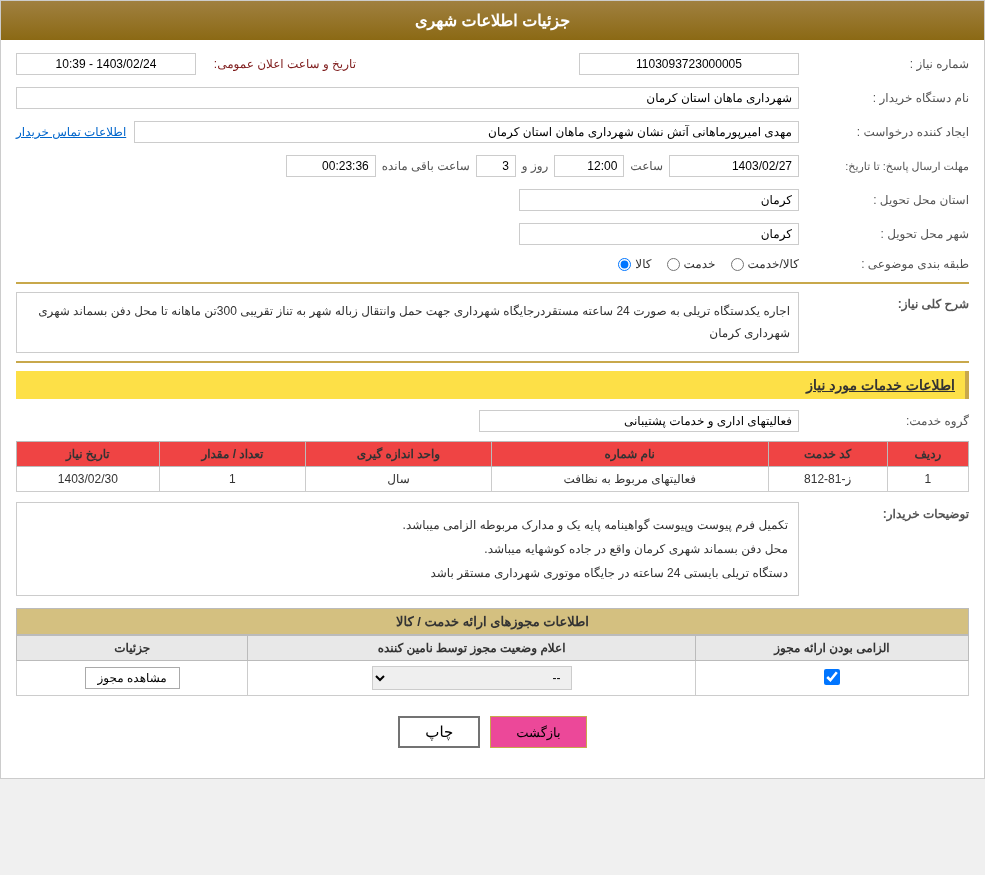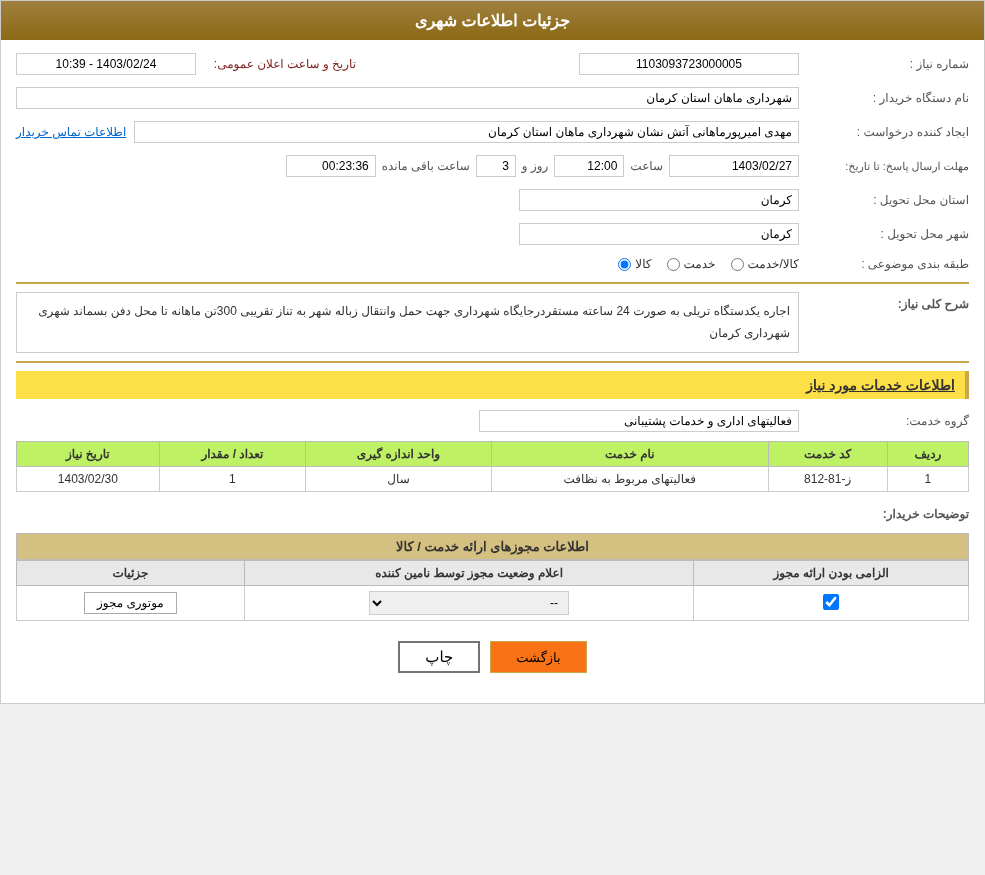--- a/index.html
+++ b/index.html
@@ -115,21 +115,21 @@
     }
     .row-content {
       flex: 1;
     }
     table {
       width: 100%;
       border-collapse: collapse;
       font-size: 12px;
     }
     table th {
-      background: #bef264;
+      background: #ef4444;
       border: 1px solid #bbb;
       padding: 5px 8px;
       text-align: center;
       font-weight: bold;
     }
     table td {
       border: 1px solid #ccc;
       padding: 5px 8px;
       text-align: center;
     }
@@ -170,21 +170,21 @@
     }
     .btn-print {
       background: #fff;
       border: 2px solid #737373;
       padding: 5px 25px;
       font-size: 15px;
       cursor: pointer;
       font-family: Tahoma, Arial, sans-serif;
     }
     .btn-back {
-      background: #f97316;
+      background: #ec4899;
       border: 1px solid #c8a84b;
       padding: 5px 25px;
       font-size: 13px;
       cursor: pointer;
       font-family: Tahoma, Arial, sans-serif;
     }
     .inline-group {
       display: flex;
       align-items: center;
       gap: 6px;
@@ -311,40 +311,47 @@
       <div class="value-cell">
         <input class="input-box" style="width: 320px;" type="text" value="فعالیتهای اداری و خدمات پشتیبانی" readonly="">
       </div>
     </div>
 
     <table>
       <thead>
         <tr>
           <th>ردیف</th>
           <th>کد خدمت</th>
-          <th>نام خدمت</th>
+          <th>نام شماره</th>
           <th>واحد اندازه گیری</th>
           <th>تعداد / مقدار</th>
           <th>تاریخ نیاز</th>
         </tr>
       </thead>
       <tbody>
         <tr>
           <td>1</td>
           <td>ز-81-812</td>
           <td>فعالیتهای مربوط به نظافت</td>
           <td>سال</td>
           <td>1</td>
           <td>1403/02/30</td>
         </tr>
       </tbody>
     </table>
 
     <div class="row-flex" style="margin-top:10px;">
       <div class="row-label" style="font-weight:bold;">توضیحات خریدار:</div>
+      <div class="row-content">
+        <div class="buyer-notes">
+          <div>تکمیل فرم پیوست وپیوست گواهینامه پایه یک و مدارک مربوطه الزامی میباشد.</div>
+          <div>محل دفن بسماند شهری کرمان واقع در جاده کوشهایه میباشد.</div>
+          <div>دستگاه تریلی بایستی 24 ساعته در جایگاه موتوری شهرداری مستقر باشد</div>
+        </div>
+      </div>
     </div>
 
     <div class="section-header-bar">اطلاعات مجوزهای ارائه خدمت / کالا</div>
 
     <table class="bottom-table" style="margin-top:0;">
       <thead>
         <tr>
           <th>الزامی بودن ارائه مجوز</th>
           <th>اعلام وضعیت مجوز توسط نامین کننده</th>
           <th>جزئیات</th>
@@ -354,21 +361,21 @@
         <tr>
           <td>
             <input type="checkbox" class="checkbox-item" checked="" style="">
           </td>
           <td>
             <select class="select-box">
               <option>--</option>
             </select>
           </td>
           <td>
-            <button class="view-btn">موتوری مجوز</button>
+            <button class="view-btn">مشاهده مجوز</button>
           </td>
         </tr>
       </tbody>
     </table>
 
     <div class="action-buttons">
       <button class="btn-back">بازگشت</button>
       <button class="btn-print">چاپ</button>
     </div>
 

